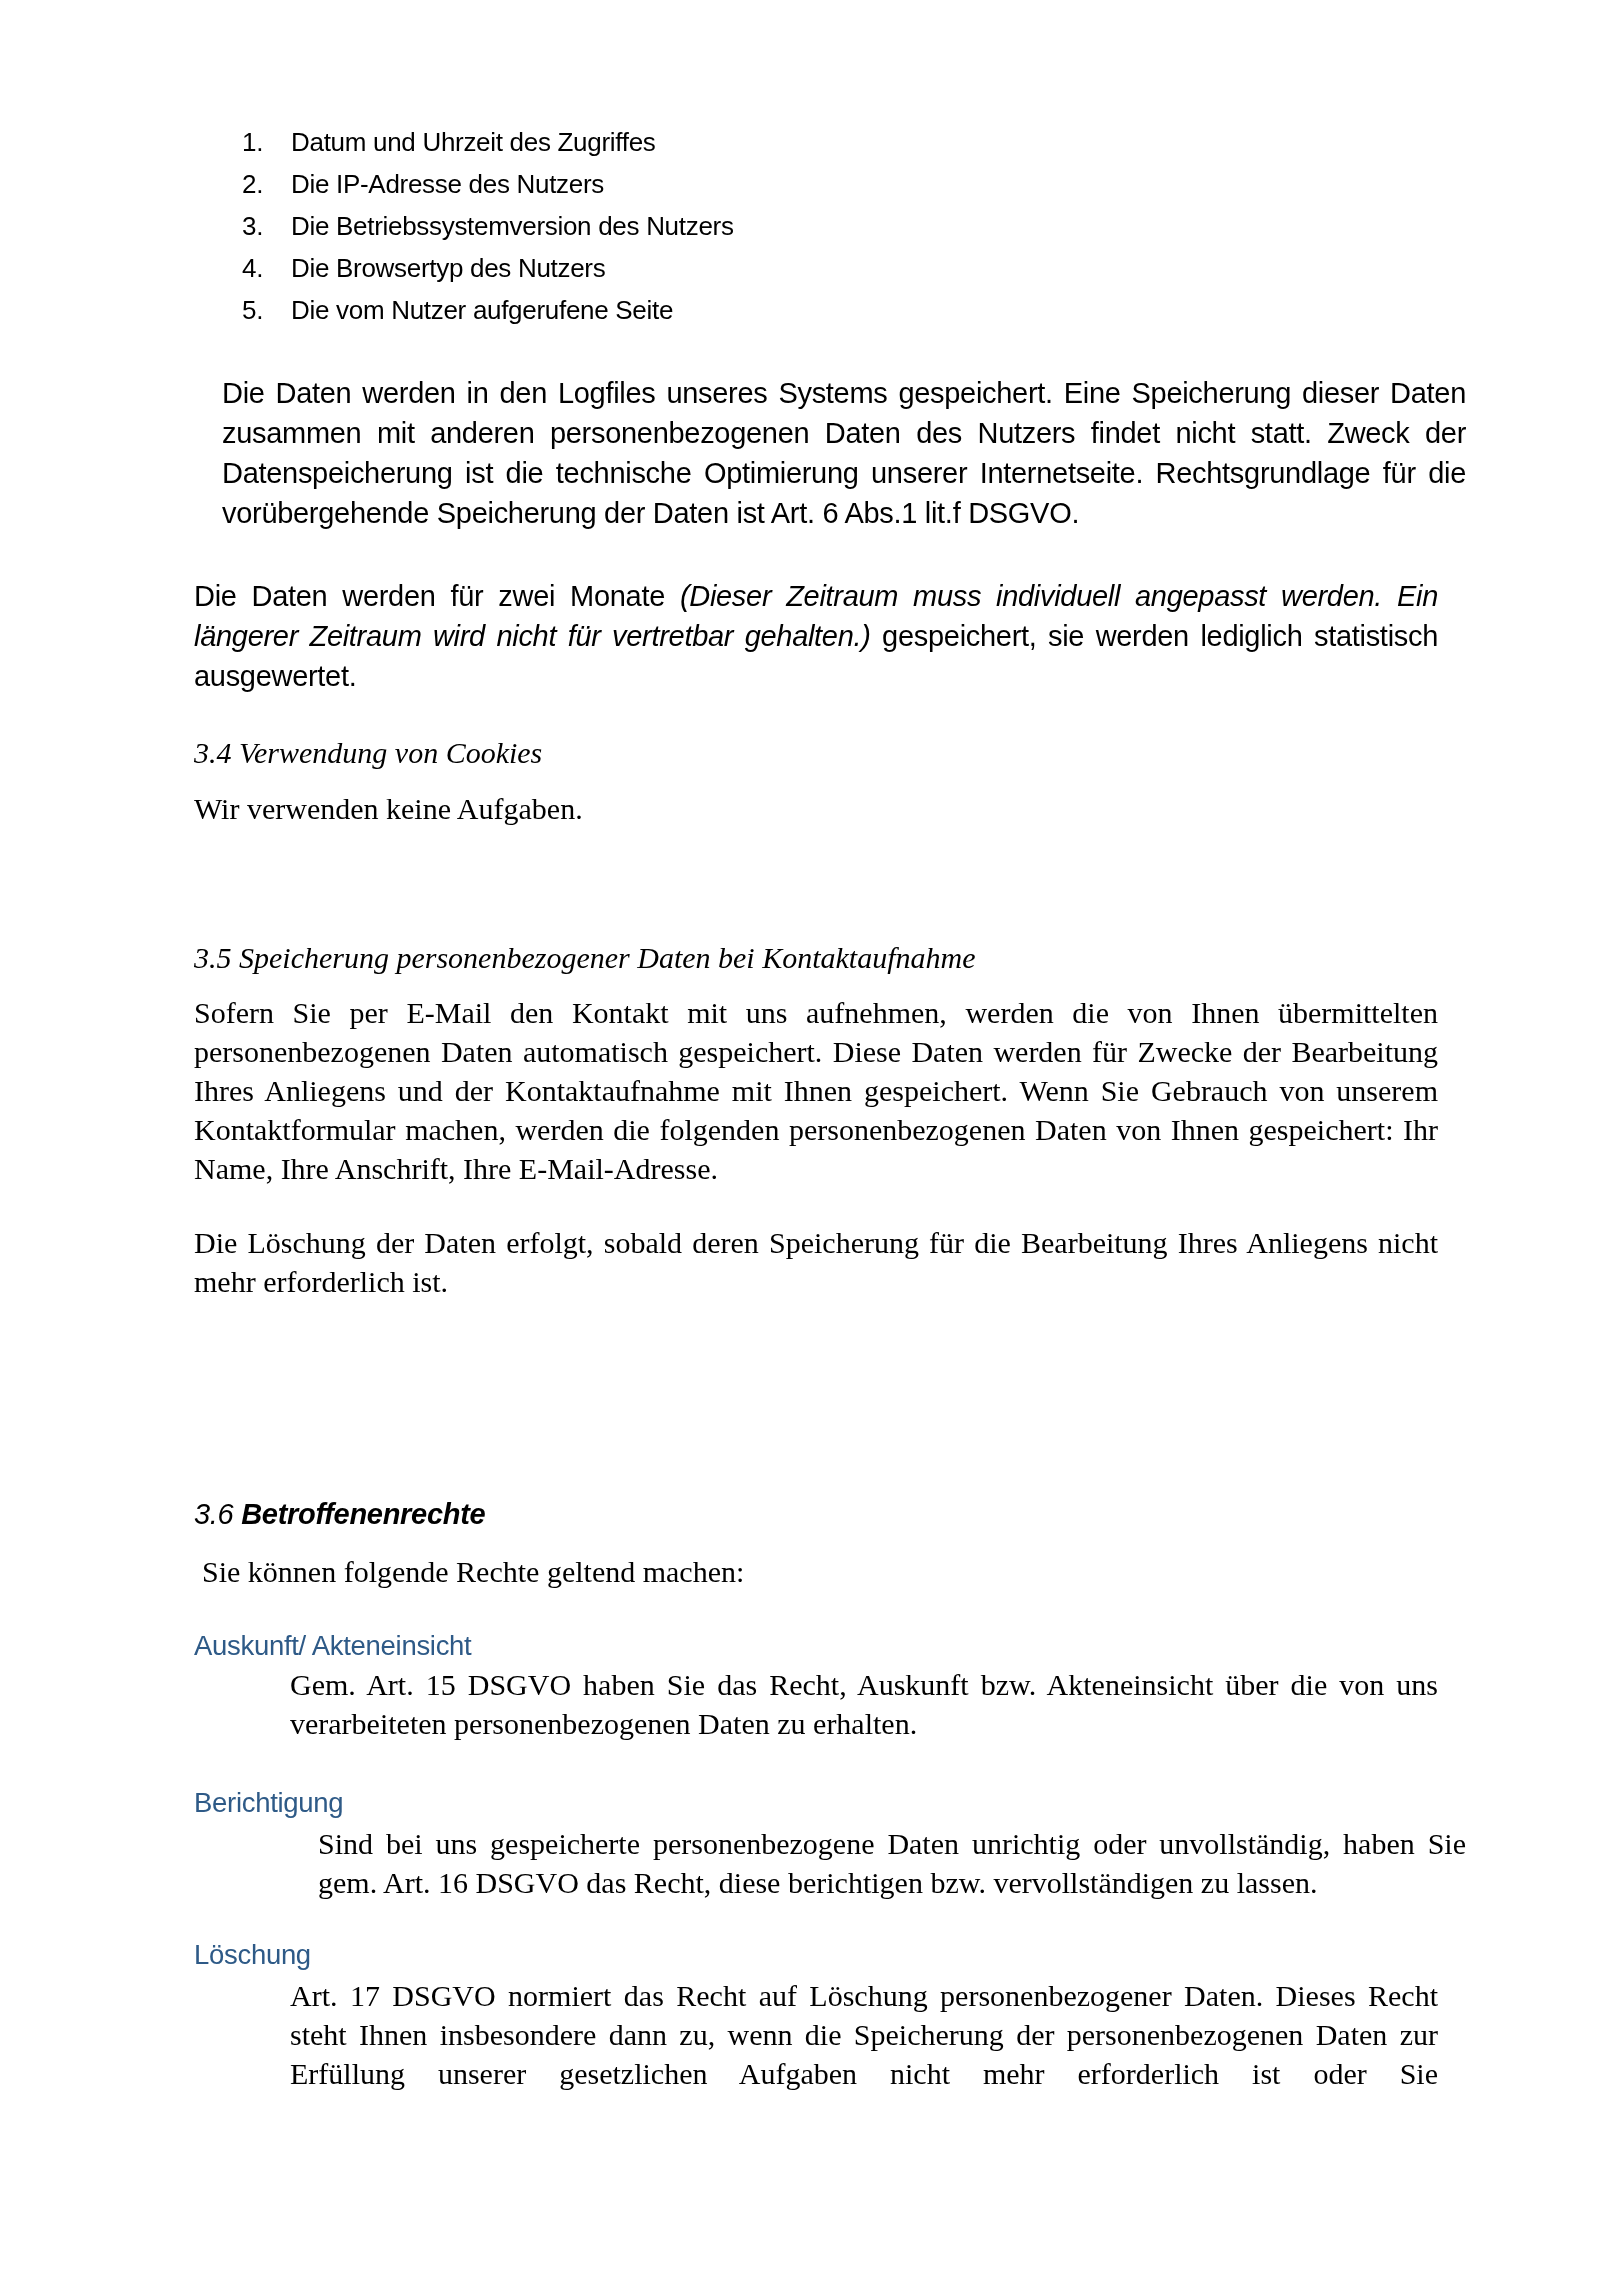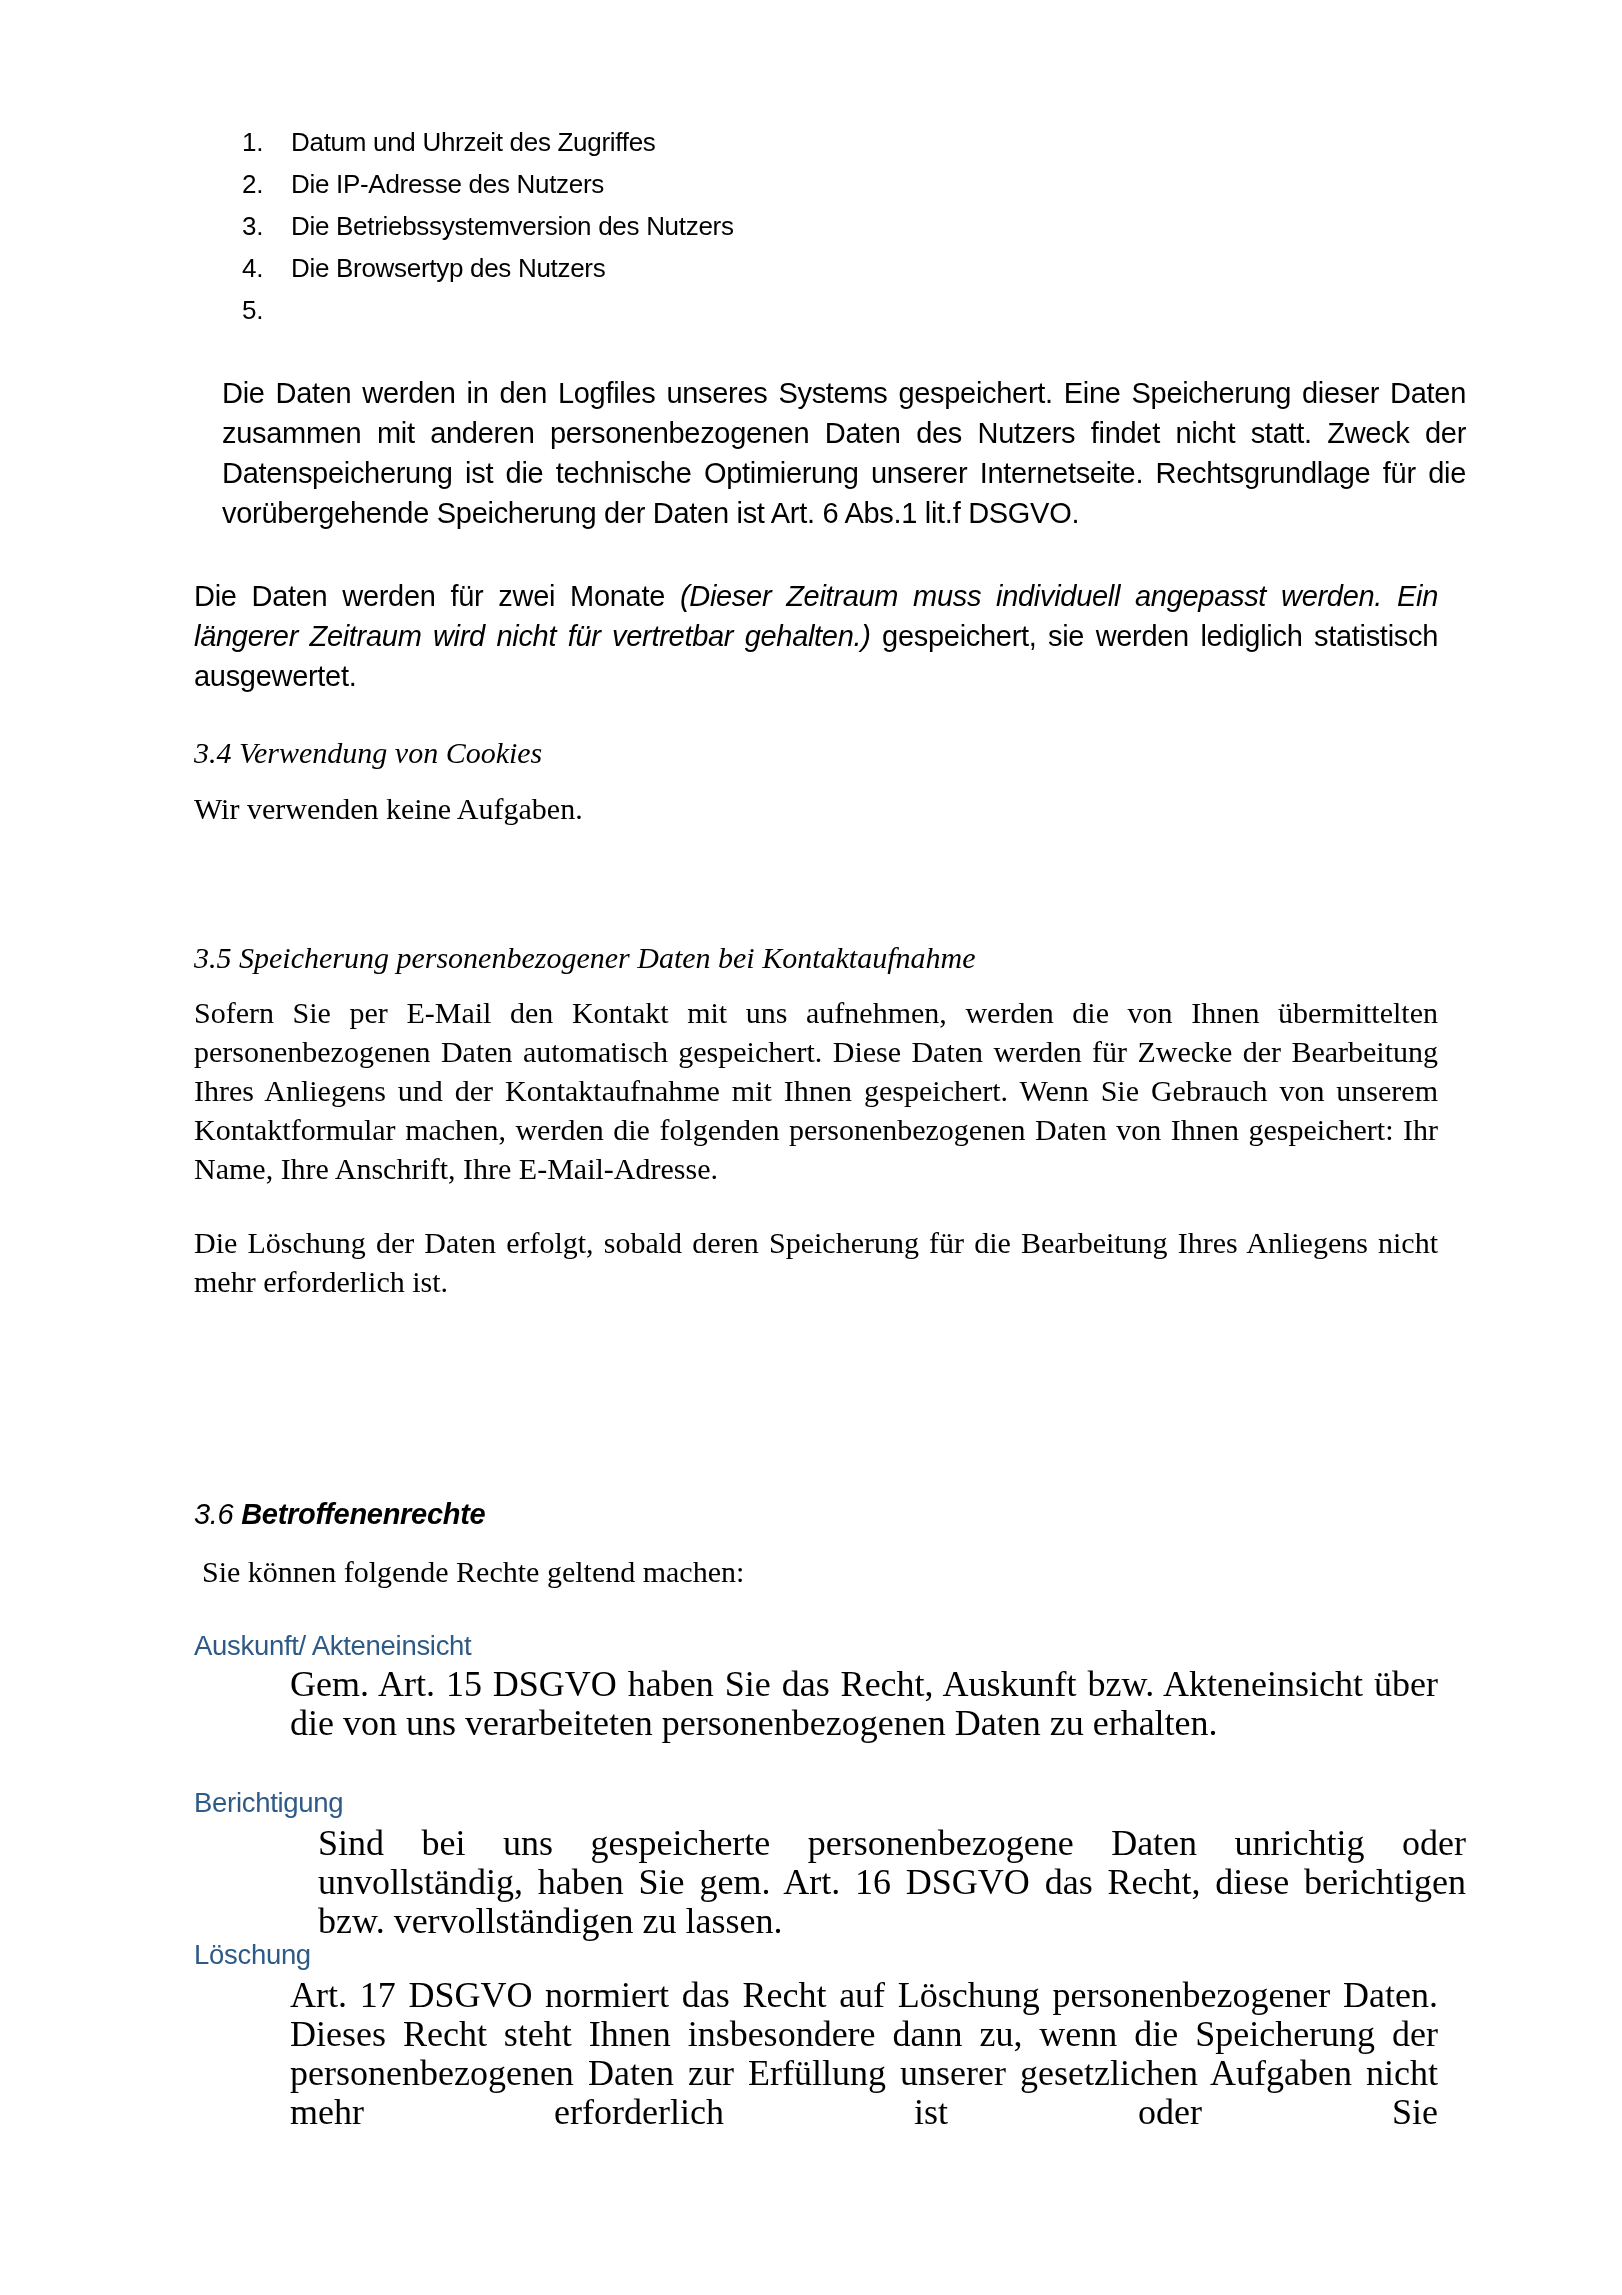--- a/index.html
+++ b/index.html
@@ -32,21 +32,21 @@
   .h36 { top: 1495px; left: 194px; font-size: 29px; line-height: 39px; }
   .h36 .h36-title { font-weight: bold; font-style: italic; }
   .h36 .h36-num { font-style: italic; }
   .p36 { top: 1552px; margin-left: 8px; }
 
   .sub-h { left: 194px; font-size: 27.5px; line-height: 37px; color: #2E5A87; }
   .sh1 { top: 1627px; }
   .sh2 { top: 1784px; }
   .sh3 { top: 1936px; }
 
-  .indent { left: 290px; width: 1148px; font-size: 36px; line-height: 39px; }
+  .indent { left: 290px; width: 1148px; font-size: 30px; line-height: 39px; }
   .ip1 { top: 1665px; }
   .ip2 { top: 1824px; margin-left: 28px; }
   .ip3 { top: 1976px; }
 </style>
 </head>
 <body>
 
 <div class="page">
 
   <div class="abs list sans">
@@ -61,20 +61,21 @@
     <div class="list-item">
       <span class="list-num">3.</span>
       <span>Die Betriebssystemversion des Nutzers</span>
     </div>
     <div class="list-item">
       <span class="list-num">4.</span>
       <span>Die Browsertyp des Nutzers</span>
     </div>
     <div class="list-item">
       <span class="list-num">5.</span>
+      <span>Die vom Nutzer aufgerufene Seite</span>
     </div>
   </div>
 
   <p class="abs p-sans p1 sans justify">Die Daten werden in den Logfiles unseres Systems gespeichert. Eine Speicherung dieser Daten zusammen mit anderen personenbezogenen Daten des Nutzers findet nicht statt. Zweck der Datenspeicherung ist die technische Optimierung unserer Internetseite. Rechtsgrundlage für die vorübergehende Speicherung der Daten ist Art. 6 Abs.1 lit.f DSGVO.</p>
 
   <p class="abs p-sans p2 sans justify"><span>Die Daten werden für zwei Monate </span><i>(Dieser Zeitraum muss individuell angepasst werden. Ein längerer Zeitraum wird nicht für vertretbar gehalten.)</i><span> gespeichert, sie werden lediglich statistisch ausgewertet.</span></p>
 
   <h3 class="abs h-serif h34 serif">3.4 Verwendung von Cookies</h3>
   <p class="abs p-serif p34 serif">Wir verwenden keine Aufgaben.</p>
 

